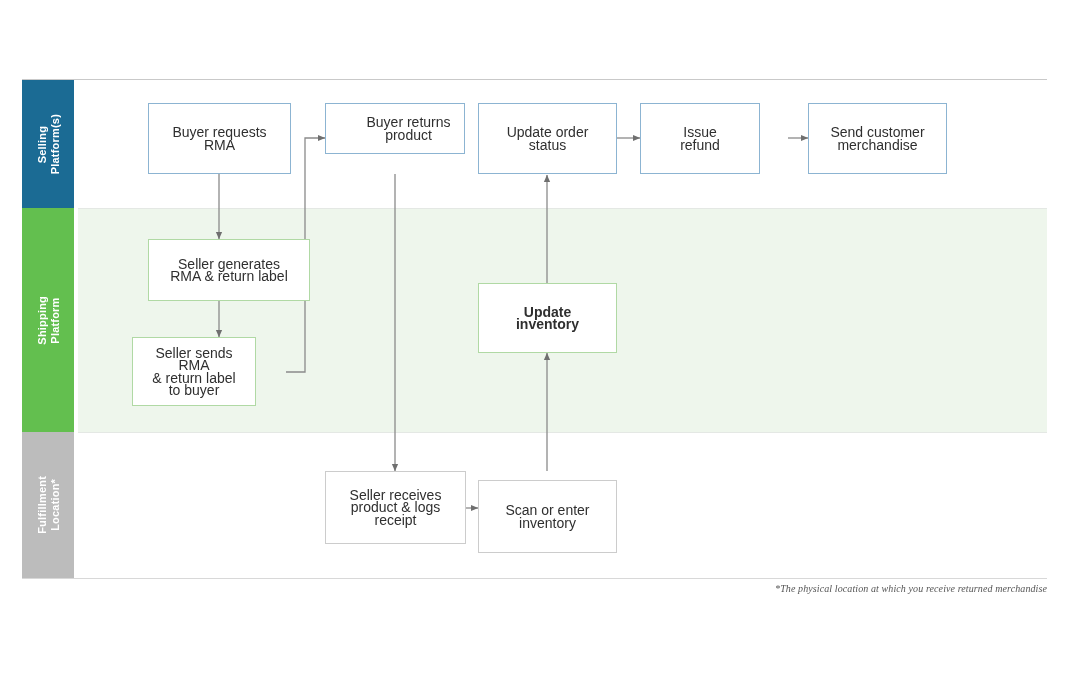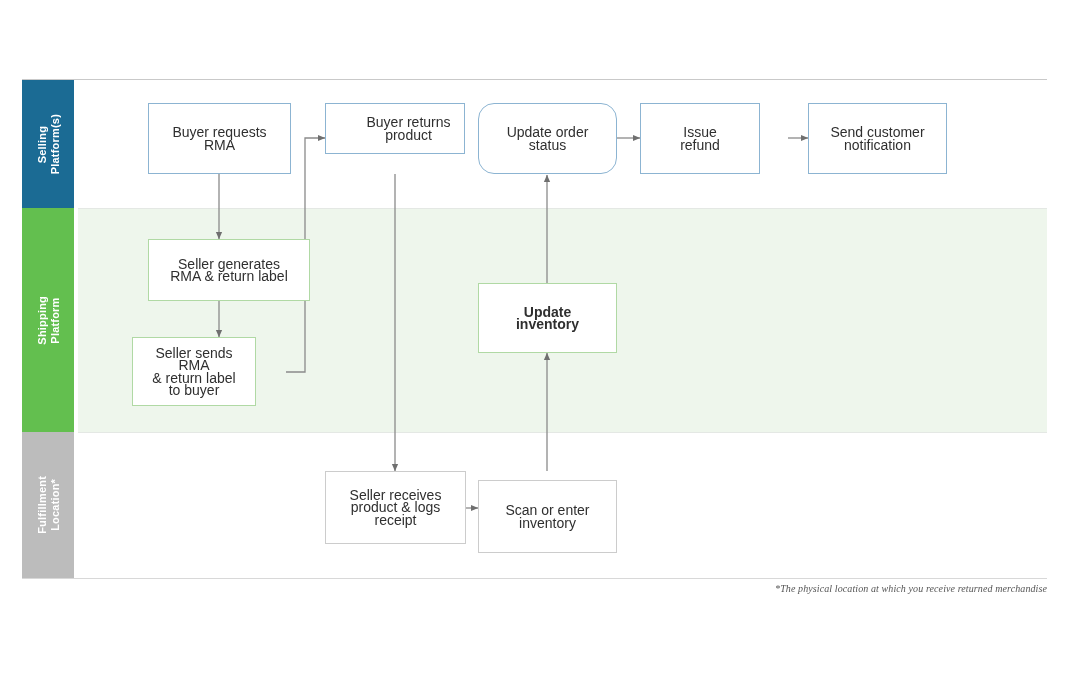--- a/index.html
+++ b/index.html
@@ -180,28 +180,28 @@
       <path d="M788,138 L808,138"></path>
     </g>
   </svg>
 
   <div class="node blue" style="left:148px; top:103px; width:143px; height:71px;">Buyer requests
 RMA</div>
 
   <div class="node blue" style="left:325px; top:103px; width:140px; height:51px;padding-left:32px;">Buyer returns
 product</div>
 
-  <div class="node blue" style="left:478px; top:103px; width:139px; height:71px;border-radius:16px;">Update order
+  <div class="node blue" style="left:478px; top:103px; width:139px; height:71px;">Update order
 status</div>
 
   <div class="node blue" style="left:640px; top:103px; width:120px; height:71px;">Issue
 refund</div>
 
   <div class="node blue" style="left:808px; top:103px; width:139px; height:71px;">Send customer
-notification</div>
+merchandise</div>
 
   <div class="node green" style="left:148px; top:239px; width:162px; height:62px;">Seller generates
 RMA &amp; return label</div>
 
   <div class="node green" style="left:132px; top:337px; width:124px; height:69px;">Seller sends RMA
 &amp; return label
 to buyer</div>
 
   <div class="node green" style="left:478px; top:283px; width:139px; height:70px;font-weight:bold;">Update
 inventory</div>

